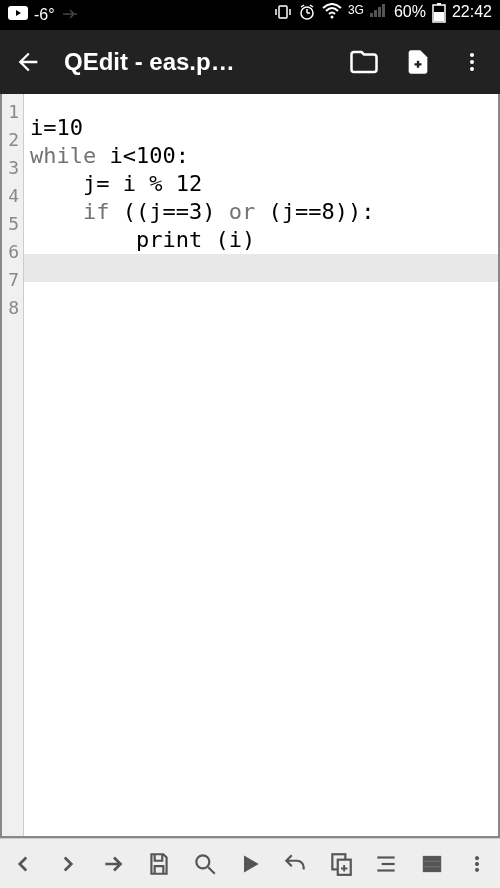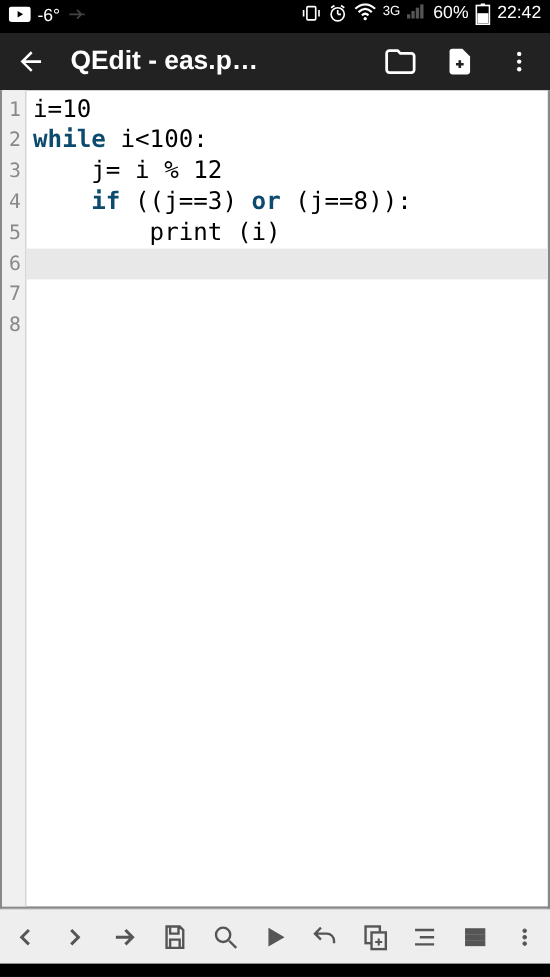--- a/index.html
+++ b/index.html
@@ -1,30 +1,30 @@
 <!DOCTYPE html>
 <html><head>
 <meta charset="utf-8">
 <style>
   * { margin: 0; padding: 0; box-sizing: border-box; }
   html, body { width: 500px; height: 888px; font-family: sans-serif; overflow: hidden; background: #000; }
   .status-bar { height: 30px; background: #000; color: #fff; display: flex; align-items: center; padding: 0 8px; font-size: 16px; }
   .status-left { display: flex; align-items: center; gap: 6px; }
   .status-right { margin-left: auto; display: flex; align-items: flex-start; gap: 6px; }
   .status-bar svg { fill: #fff; }
-  .app-bar { height: 52px; background: #222; color: #fff; display: flex; align-items: center; padding: 0 10px; gap: 18px; }
+  .app-bar { height: 64px; background: #222; color: #fff; display: flex; align-items: center; padding: 0 10px; gap: 18px; }
   .app-title { font-size: 24px; font-weight: bold; flex: 1; white-space: nowrap; overflow: hidden; text-overflow: ellipsis; }
   .app-bar .iconbtn { width: 36px; height: 36px; display: flex; align-items: center; justify-content: center; }
   .app-bar svg { fill: #fff; }
   .editor-wrap { position: relative; background: #fff; height: calc(888px - 30px - 64px - 50px); display: flex; border: 2px solid #888; border-top: none; }
   .gutter { width: 22px; background: #f0f0f0; border-right: 1px solid #ccc; text-align: right; color: #888; font-family: monospace; font-size: 18px; padding-top: 4px; }
   .gutter div { height: 28px; line-height: 28px; padding-right: 4px; }
-  .code { flex: 1; font-family: monospace; font-size: 22px; padding-top: 4px; position: relative; }
+  .code { flex: 1; font-family: monospace; font-size: 22px; padding-top: 20px; position: relative; }
   .codeline { height: 28px; line-height: 28px; white-space: pre; padding-left: 6px; }
-  .kw { color: #0c4a6e; font-weight: bold; }
+  .kw { color: #737373; font-weight: normal; }
   .hl { background: #e8e8e8; }
   .bottom-bar { height: 50px; background: #eee; border-top: 1px solid #ccc; display: flex; align-items: center; justify-content: space-around; }
   .bottom-bar .tbtn { width: 40px; height: 40px; display: flex; align-items: center; justify-content: center; }
   .bottom-bar svg { fill: #555; stroke: #555; }
 </style>
 </head>
 <body>
 
 <div class="status-bar">
   <div class="status-left">

